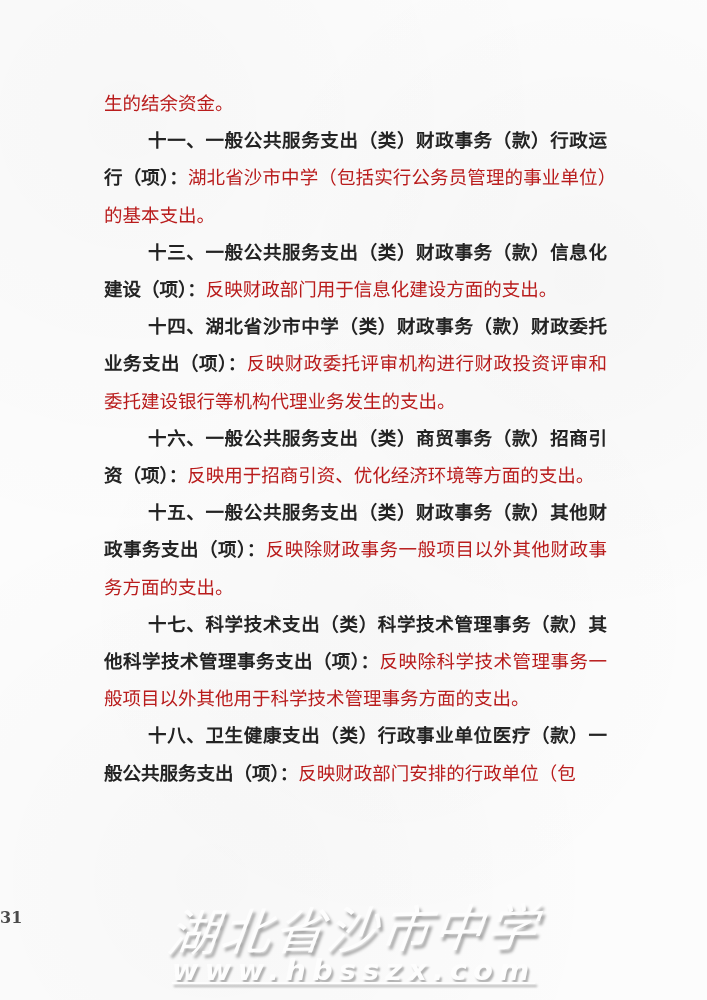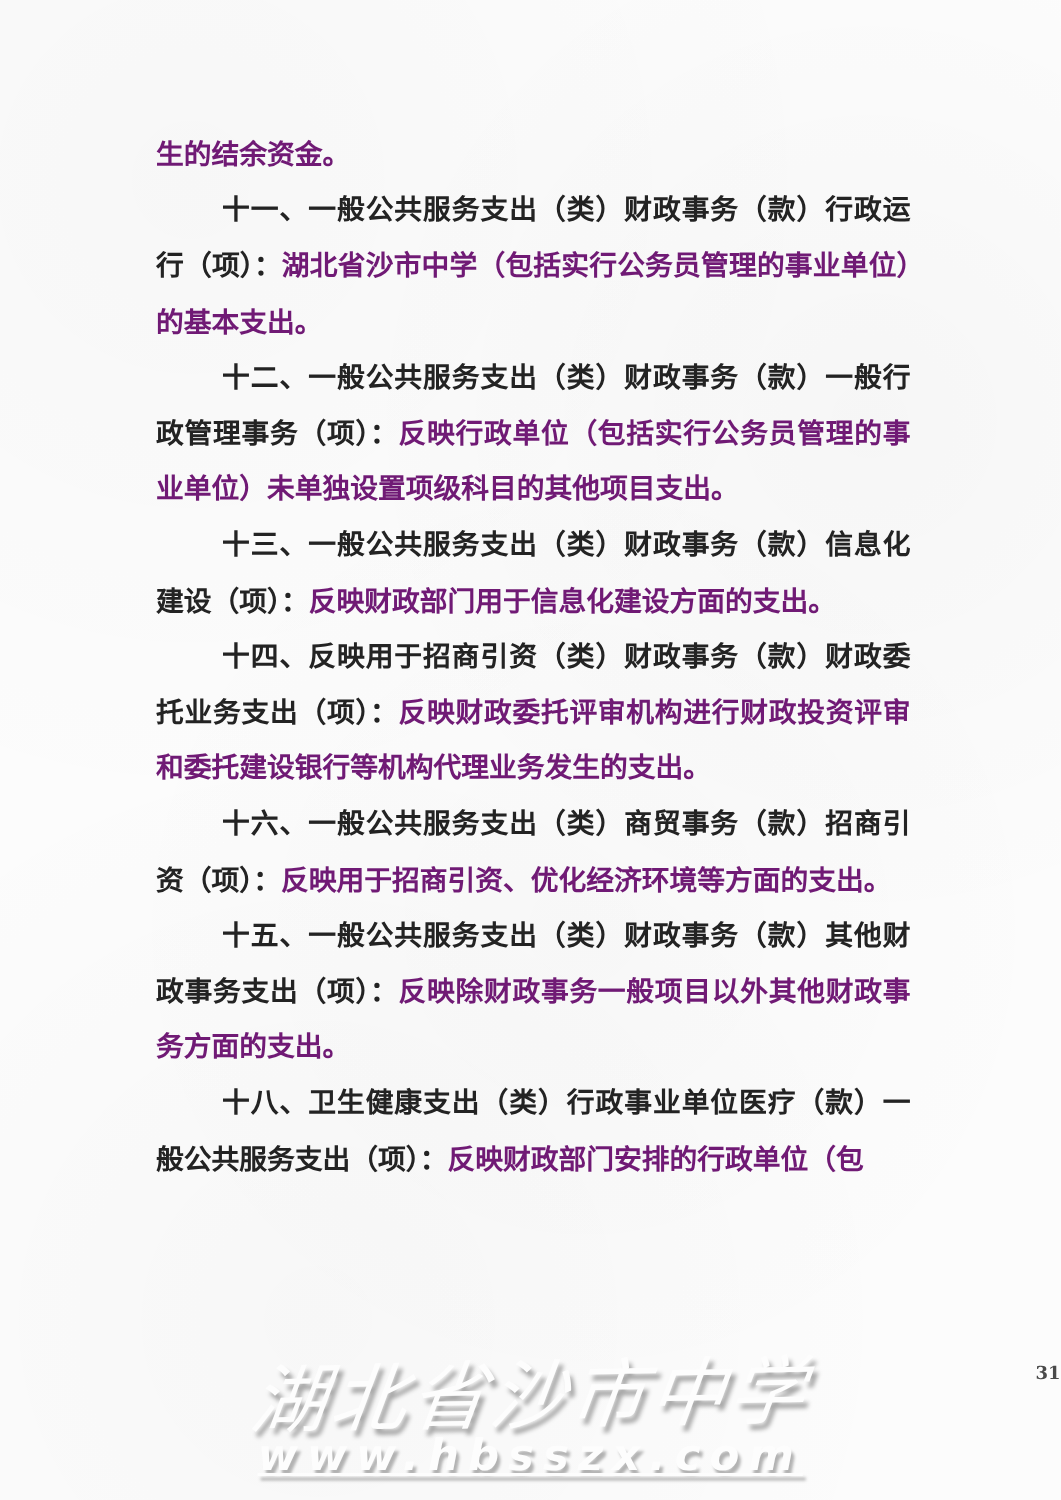--- a/index.html
+++ b/index.html
@@ -40,30 +40,29 @@
   }
   .para.no-indent {
     text-indent: 0;
   }
   .lead {
     font-weight: bold;
     color: #232323;
     font-family: "DejaVu Sans", "Liberation Sans", sans-serif;
   }
   .body-text {
-    color: #701a75;
-    font-weight: bold;
+    color: #b91c1c;
   }
   .page-number {
     position: absolute;
     top: 908px;
     left: 0;
     right: 0;
-    text-align: right;
-    font-size: 12px;
+    text-align: left;
+    font-size: 16px;
     font-weight: bold;
     color: #4a4a4a;
     z-index: 3;
     font-family: "DejaVu Serif", "Liberation Serif", serif;
   }
   .watermark {
     position: absolute;
     top: 903px;
     left: 0;
     right: 0;
@@ -96,30 +95,30 @@
 </head>
 <body>
 
 <div class="page">
 
   <div class="content">
     <p class="para no-indent"><span class="body-text">生的结余资金。</span></p>
 
     <p class="para"><span class="lead">十一、一般公共服务支出（类）财政事务（款）行政运行（项）：</span><span class="body-text">湖北省沙市中学（包括实行公务员管理的事业单位）的基本支出。</span></p>
 
-    <p class="para"><span class="lead">十二、一般公共服务支出（类）财政事务（款）一般行政管理事务（项）：</span><span class="body-text">反映行政单位（包括实行公务员管理的事业单位）未单独设置项级科目的其他项目支出。</span></p>
 
     <p class="para"><span class="lead">十三、一般公共服务支出（类）财政事务（款）信息化建设（项）：</span><span class="body-text">反映财政部门用于信息化建设方面的支出。</span></p>
 
-    <p class="para"><span class="lead">十四、反映用于招商引资（类）财政事务（款）财政委托业务支出（项）：</span><span class="body-text">反映财政委托评审机构进行财政投资评审和委托建设银行等机构代理业务发生的支出。</span></p>
+    <p class="para"><span class="lead">十四、湖北省沙市中学（类）财政事务（款）财政委托业务支出（项）：</span><span class="body-text">反映财政委托评审机构进行财政投资评审和委托建设银行等机构代理业务发生的支出。</span></p>
 
     <p class="para"><span class="lead">十六、一般公共服务支出（类）商贸事务（款）招商引资（项）：</span><span class="body-text">反映用于招商引资、优化经济环境等方面的支出。</span></p>
 
     <p class="para"><span class="lead">十五、一般公共服务支出（类）财政事务（款）其他财政事务支出（项）：</span><span class="body-text">反映除财政事务一般项目以外其他财政事务方面的支出。</span></p>
 
+    <p class="para"><span class="lead">十七、科学技术支出（类）科学技术管理事务（款）其他科学技术管理事务支出（项）：</span><span class="body-text">反映除科学技术管理事务一般项目以外其他用于科学技术管理事务方面的支出。</span></p>
 
     <p class="para"><span class="lead">十八、卫生健康支出（类）行政事业单位医疗（款）一般公共服务支出（项）：</span><span class="body-text">反映财政部门安排的行政单位（包</span></p>
   </div>
 
   <div class="page-number">31</div>
 
   <div class="watermark">
     <div class="wm-school">湖北省沙市中学</div>
     <div class="wm-site">www.hbsszx.com</div>
   </div>

